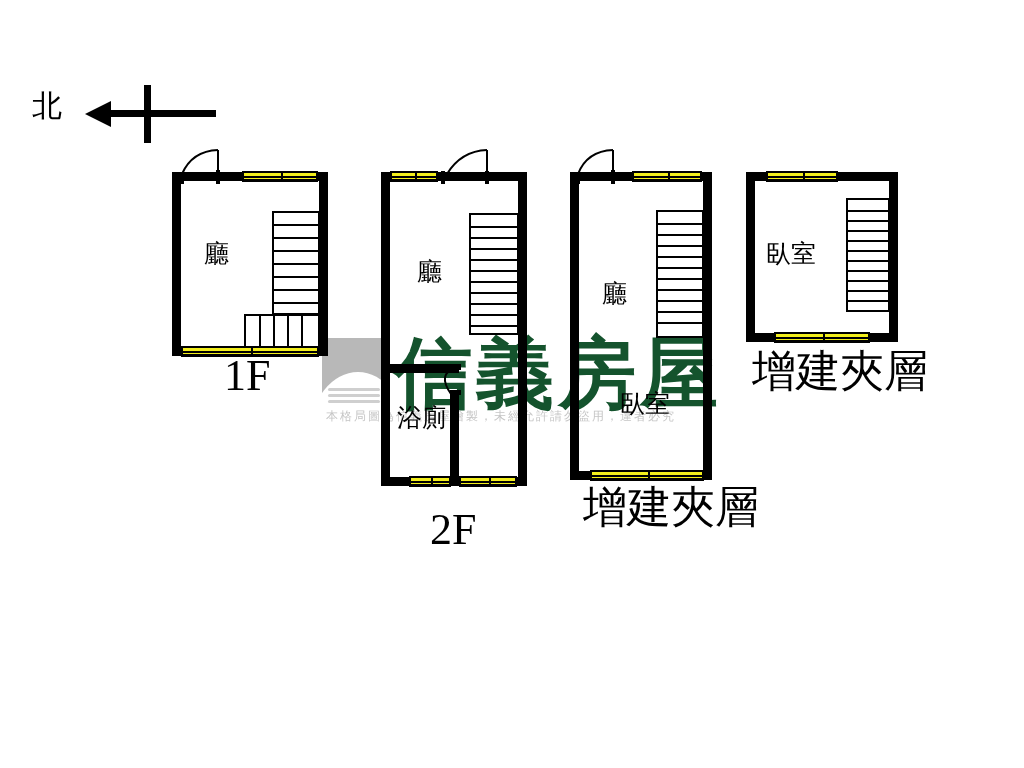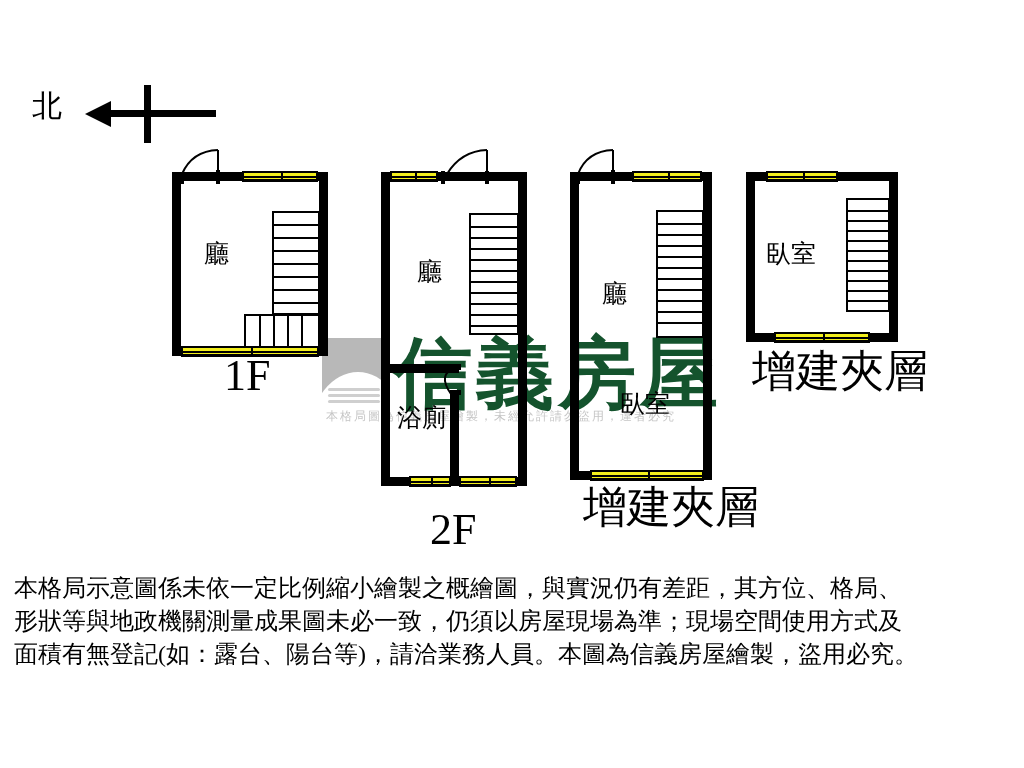--- a/index.html
+++ b/index.html
@@ -434,19 +434,14 @@
       <div class="tread" style="top:80px;"></div>
       <div class="tread" style="top:90px;"></div>
       <div class="tread" style="top:100px;"></div>
     </div>
 
     <div class="room-label" style="left:20px; top:72px;">臥室</div>
   </div>
 
   <div class="floor-label" style="left:752px; top:354px;">增建夾層</div>
 
-  <div id="disclaimer">
-    <p>本格局示意圖係未依一定比例縮小繪製之概繪圖，與實況仍有差距，其方位、格局、</p>
-    <p>形狀等與地政機關測量成果圖未必一致，仍須以房屋現場為準；現場空間使用方式及</p>
-    <p>面積有無登記(如：露台、陽台等)，請洽業務人員。本圖為信義房屋繪製，盜用必究。</p>
-  </div>
 
 </div>
 
 </body></html>

